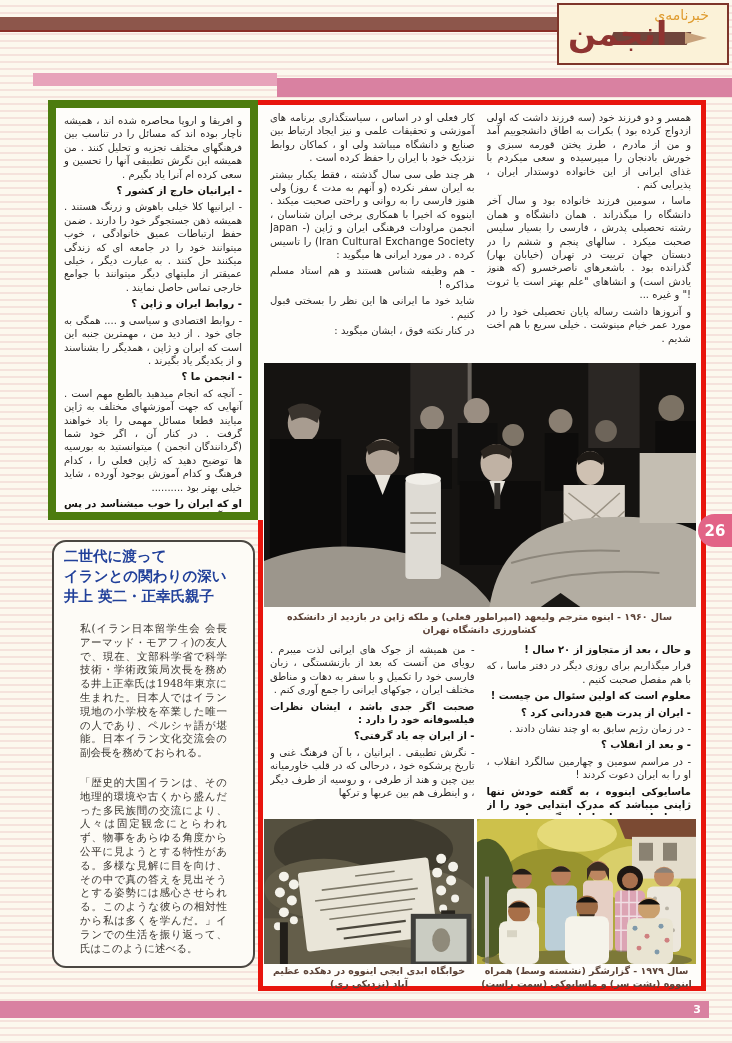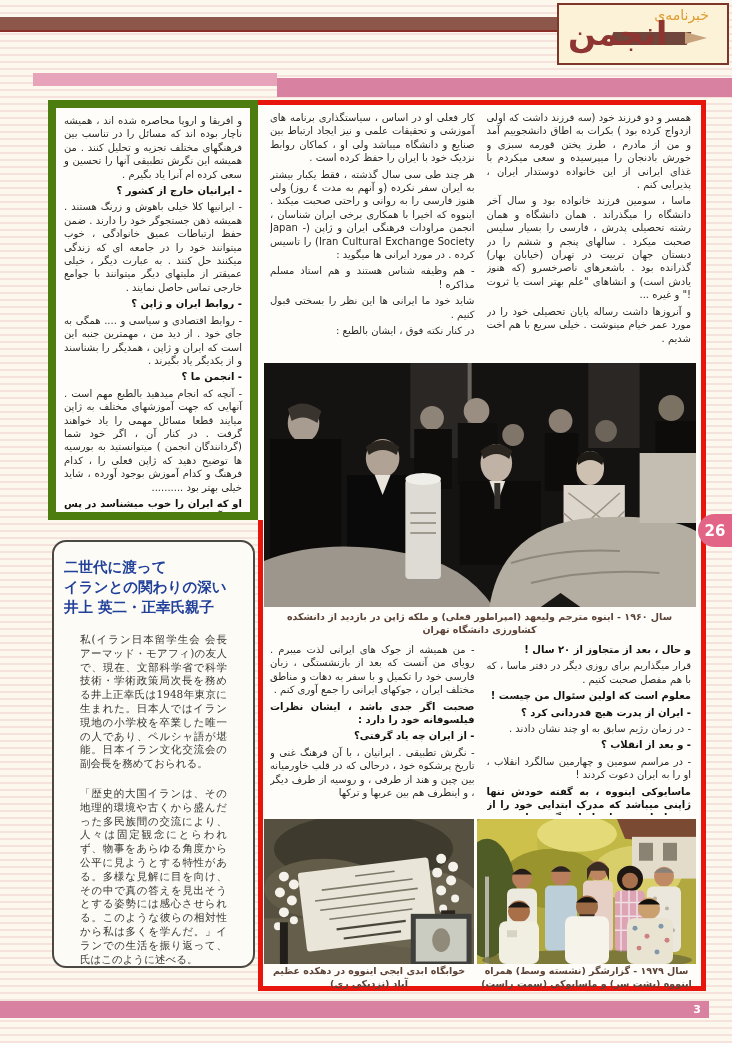--- a/index.html
+++ b/index.html
@@ -34,21 +34,21 @@
   .cap{direction:rtl;text-align:center;font-size:9.5px;font-weight:bold;color:#5c4338;line-height:12.5px;}
   .caption1{position:absolute;left:12px;right:12px;top:506px;height:30px;}
   .photorow{position:absolute;left:6px;right:5px;top:714px;height:145px;display:flex;gap:3px;direction:rtl;}
   .ph-family{width:219px;height:145px;overflow:hidden;}
   .ph-grave{flex:1;height:145px;overflow:hidden;}
   .captionrow{position:absolute;left:6px;right:5px;top:860px;display:flex;gap:3px;direction:rtl;}
   .captionrow .c1{width:219px;}
   .captionrow .c2{flex:1;}
   svg{display:block;width:100%;height:100%;}
   
-  .jbox{left:52px;top:540px;width:203px;height:428px;box-sizing:border-box;border:2px solid #4b4742;border-radius:14px;background:#fdfbf6;padding:15px 10px;overflow:hidden;}
+  .jbox{left:52px;top:540px;width:203px;height:428px;box-sizing:border-box;border:2px solid #4b4742;border-radius:14px;background:#fdfbf6;padding:4px 10px;overflow:hidden;}
   .jp-title{font-size:14.5px;line-height:20px;font-weight:bold;color:#21409a;margin:0 0 7px 0;}
   .jp{font-family:"DejaVu Serif",serif;font-size:10.5px;line-height:13.8px;color:#38342f;text-align:justify;margin:16px;}
   
   .tab22{left:698px;top:514px;width:34px;height:33px;background:#e26487;border-radius:17px 0 0 17px;color:#ffffff;font-weight:bold;font-size:15px;display:flex;align-items:center;justify-content:center;z-index:5;}
   .footband{left:0;top:1001px;width:709px;height:17px;background:#d981a1;}
   .pnum{position:absolute;right:8px;top:2px;color:#ffffff;font-size:11px;font-weight:bold;}
 </style>
 </head>
 <body>
 
@@ -79,21 +79,21 @@
     <div class="col">
       <p class="fa">همسر و دو فرزند خود (سه فرزند داشت که اولی ازدواج کرده بود ) بکرات به اطاق دانشجوییم آمد و من از مادرم ، طرز پختن قورمه سبزی و خورش بادنجان را میپرسیده و سعی میکردم با غذای ایرانی از این خانواده دوستدار ایران ، پذیرایی کنم .</p>
       <p class="fa">ماسا ، سومین فرزند خانواده بود و سال آخر دانشگاه را میگذراند . همان دانشگاه و همان رشته تحصیلی پدرش ، فارسی را بسیار سلیس صحبت میکرد . سالهای پنجم و ششم را در دبستان جهان تربیت در تهران (خیابان بهار) گذرانده بود . باشعرهای ناصرخسرو (که هنوز یادش است) و انشاهای "علم بهتر است یا ثروت !" و غیره ...</p>
       <p class="fa">و آنروزها داشت رساله پایان تحصیلی خود را در مورد عمر خیام مینوشت . خیلی سریع با هم اخت شدیم .</p>
     </div>
     <div class="col">
       <p class="fa">کار فعلی او در اساس ، سیاستگذاری برنامه های آموزشی و تحقیقات علمی و نیز ایجاد ارتباط بین صنایع و دانشگاه میباشد ولی او ، کماکان روابط نزدیک خود با ایران را حفظ کرده است .</p>
       <p class="fa">هر چند طی سی سال گذشته ، فقط یکبار بیشتر به ایران سفر نکرده (و آنهم به مدت ٤ روز) ولی هنوز فارسی را به روانی و راحتی صحبت میکند . اینووه که اخیرا با همکاری برخی ایران شناسان ، انجمن مراودات فرهنگی ایران و ژاپن (Japan -Iran Cultural Exchange Society) را تاسیس کرده . در مورد ایرانی ها میگوید :</p>
       <p class="fa">- هم وظیفه شناس هستند و هم استاد مسلم مذاکره !</p>
       <p class="fa">شاید خود ما ایرانی ها این نظر را بسختی قبول کنیم .</p>
-      <p class="fa">در کنار نکته فوق ، ایشان بالطبع :</p>
+      <p class="fa">در کنار نکته فوق ، ایشان میگوید :</p>
     </div>
   </div>
 
   <div class="photo1">
     <svg viewBox="0 0 437 244" preserveAspectRatio="none">
       <rect width="437" height="244" fill="#151311"></rect>
       <rect x="148" y="0" width="62" height="95" fill="#2b2724"></rect>
       <rect x="206" y="0" width="4" height="95" fill="#6a645e"></rect>
       <rect x="328" y="0" width="52" height="85" fill="#2b2724"></rect>
       <circle cx="170" cy="55" r="12" fill="#8f8478"></circle>

